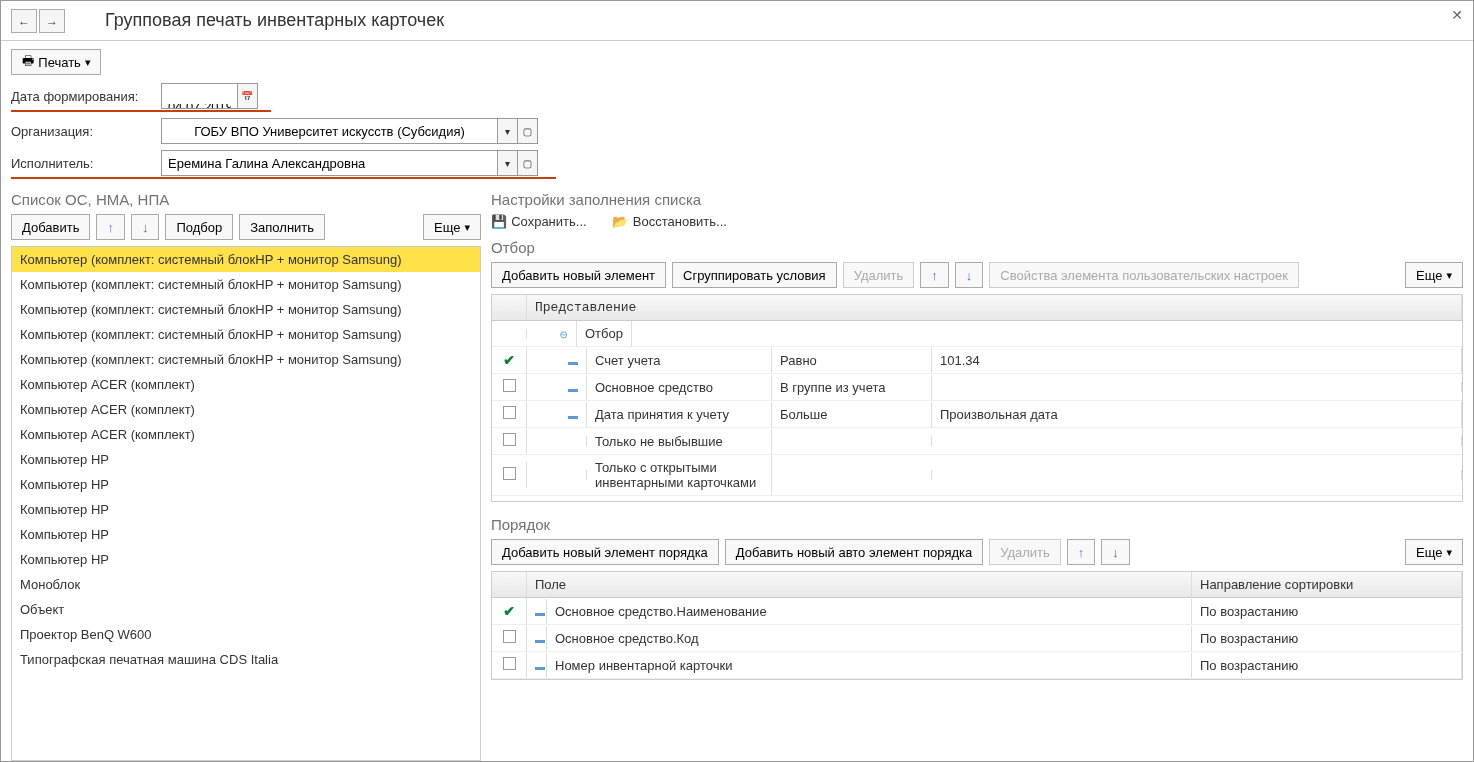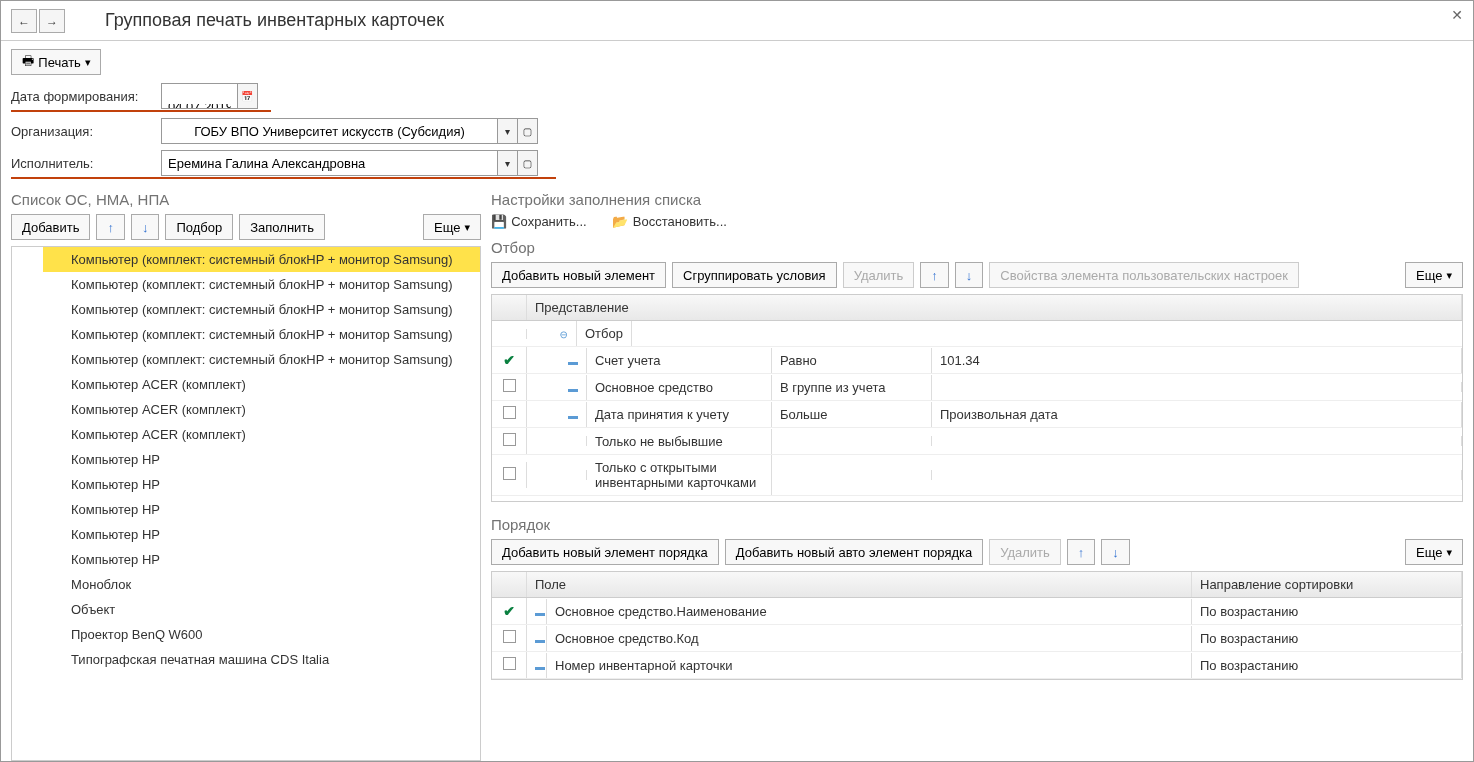--- a/index.html
+++ b/index.html
@@ -20,30 +20,30 @@
 .input-wrap input { border: none; padding: 0 6px; font-size: 13px; outline: none; }
 .mini-btn { width: 20px; border-left: 1px solid #999; background: #f5f5f5; display: flex; align-items: center; justify-content: center; cursor: pointer; font-size: 10px; }
 .red-underline { border-bottom: 2px solid #c2410c; padding-bottom: 1px; }
 .split { display: flex; padding: 0 10px; gap: 10px; height: calc(100% - 190px); }
 .left-col { width: 470px; display: flex; flex-direction: column; }
 .right-col { flex: 1; display: flex; flex-direction: column; overflow: hidden; }
 .section-head { color: #737373; font-size: 15px; margin-bottom: 6px; font-weight: normal; }
 .btn-row { display: flex; gap: 6px; margin-bottom: 6px; flex-wrap: wrap; align-items: center; }
 .spacer { flex: 1; }
 .list-box { border: 1px solid #ccc; flex: 1; overflow-y: auto; }
-.list-item { padding: 5px 28px; cursor: pointer; white-space: nowrap; margin-left: 31px; }
+.list-item { padding: 5px 8px; cursor: pointer; white-space: nowrap; }
 .list-item.selected { background: #ffe24a; }
 .link-style { color: #333; margin-right: 20px; cursor: pointer; display: inline-flex; align-items: center; gap: 4px; }
 .table-box { border: 1px solid #ccc; }
 .table-head-row { display: flex; background: linear-gradient(#f8f8f8,#e8e8e8); border-bottom: 1px solid #ccc; }
 .th, .td { padding: 5px 8px; border-right: 1px solid #ddd; }
 .th { font-weight: normal; }
 .table-row { display: flex; border-bottom: 1px solid #eee; align-items: center; }
 .cb-col { width: 35px; text-align: center; }
-.rep-col { flex: 1; }
+.rep-col { flex: 1; font-family: Liberation Mono, monospace; }
 .filter-body { height: 180px; overflow-y: auto; }
 .arrow-ic { font-size: 11px; }
 .green-check { color: #0a8040; font-weight: bold; font-size: 14px; }
 .hr-line { color: #5b9bd5; font-size: 10px; }
 .tiny-minus { color: #5b9bd5; width: 14px; display: inline-block; font-size: 10px; }
 </style>
 </head>
 <body>
 
 <div class="window">

